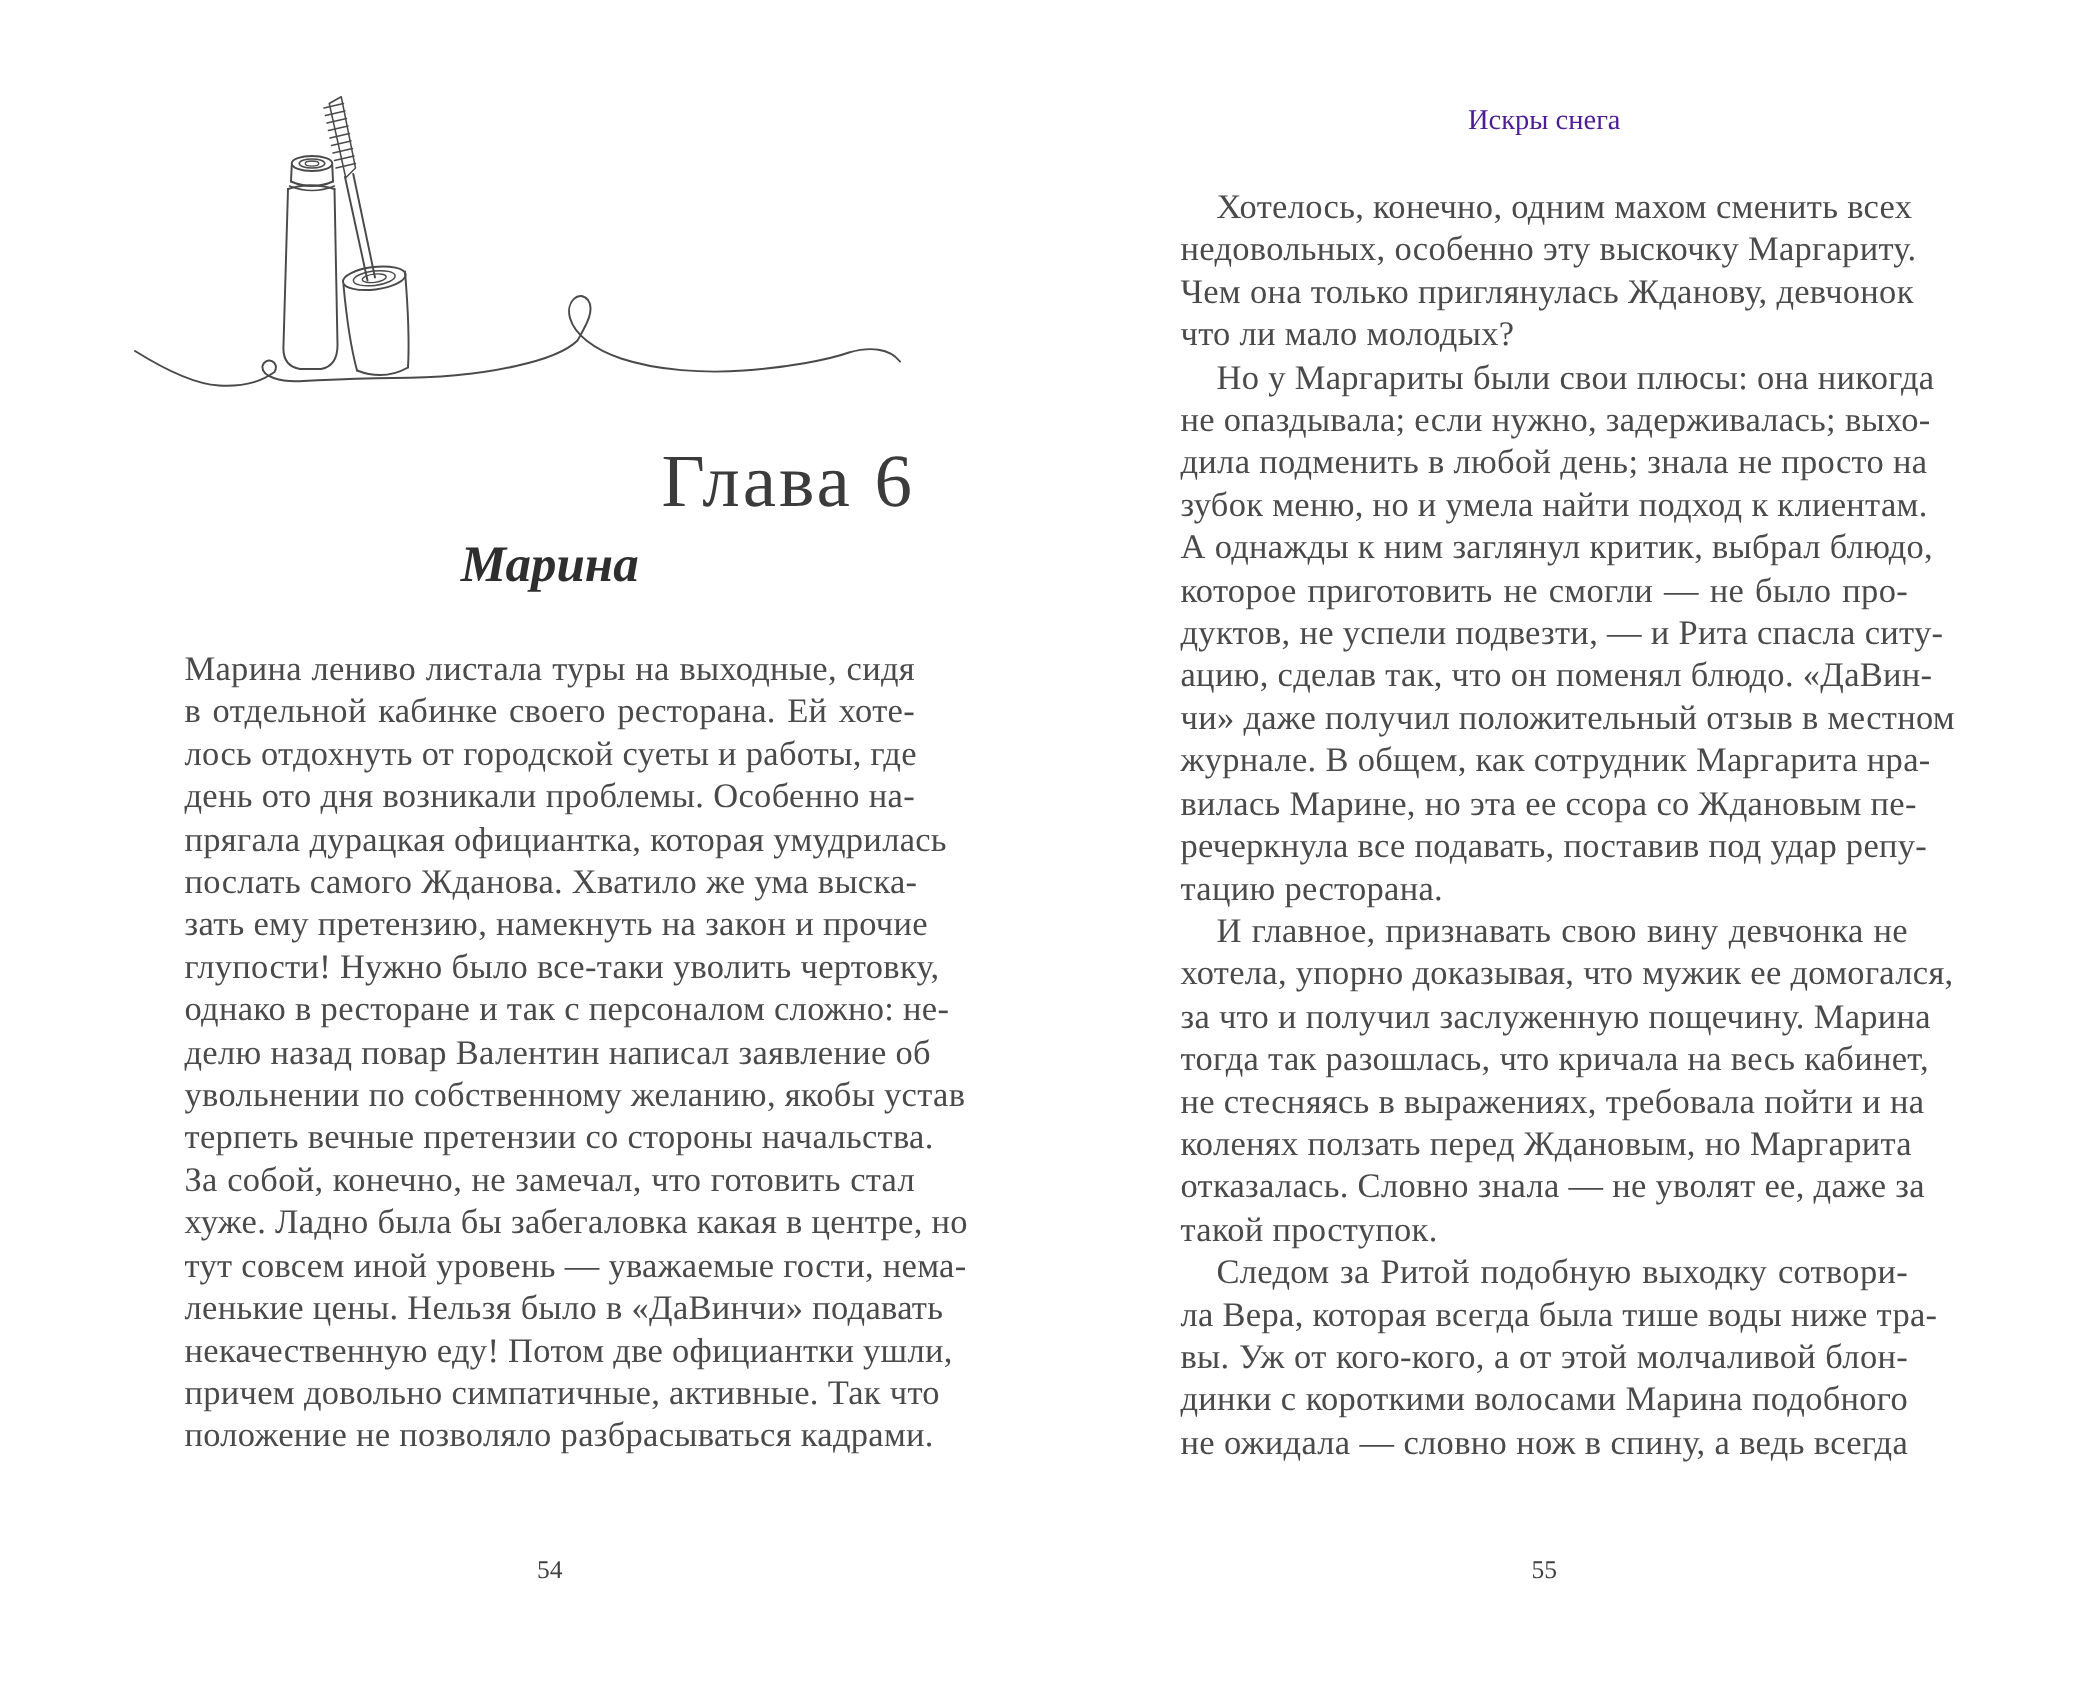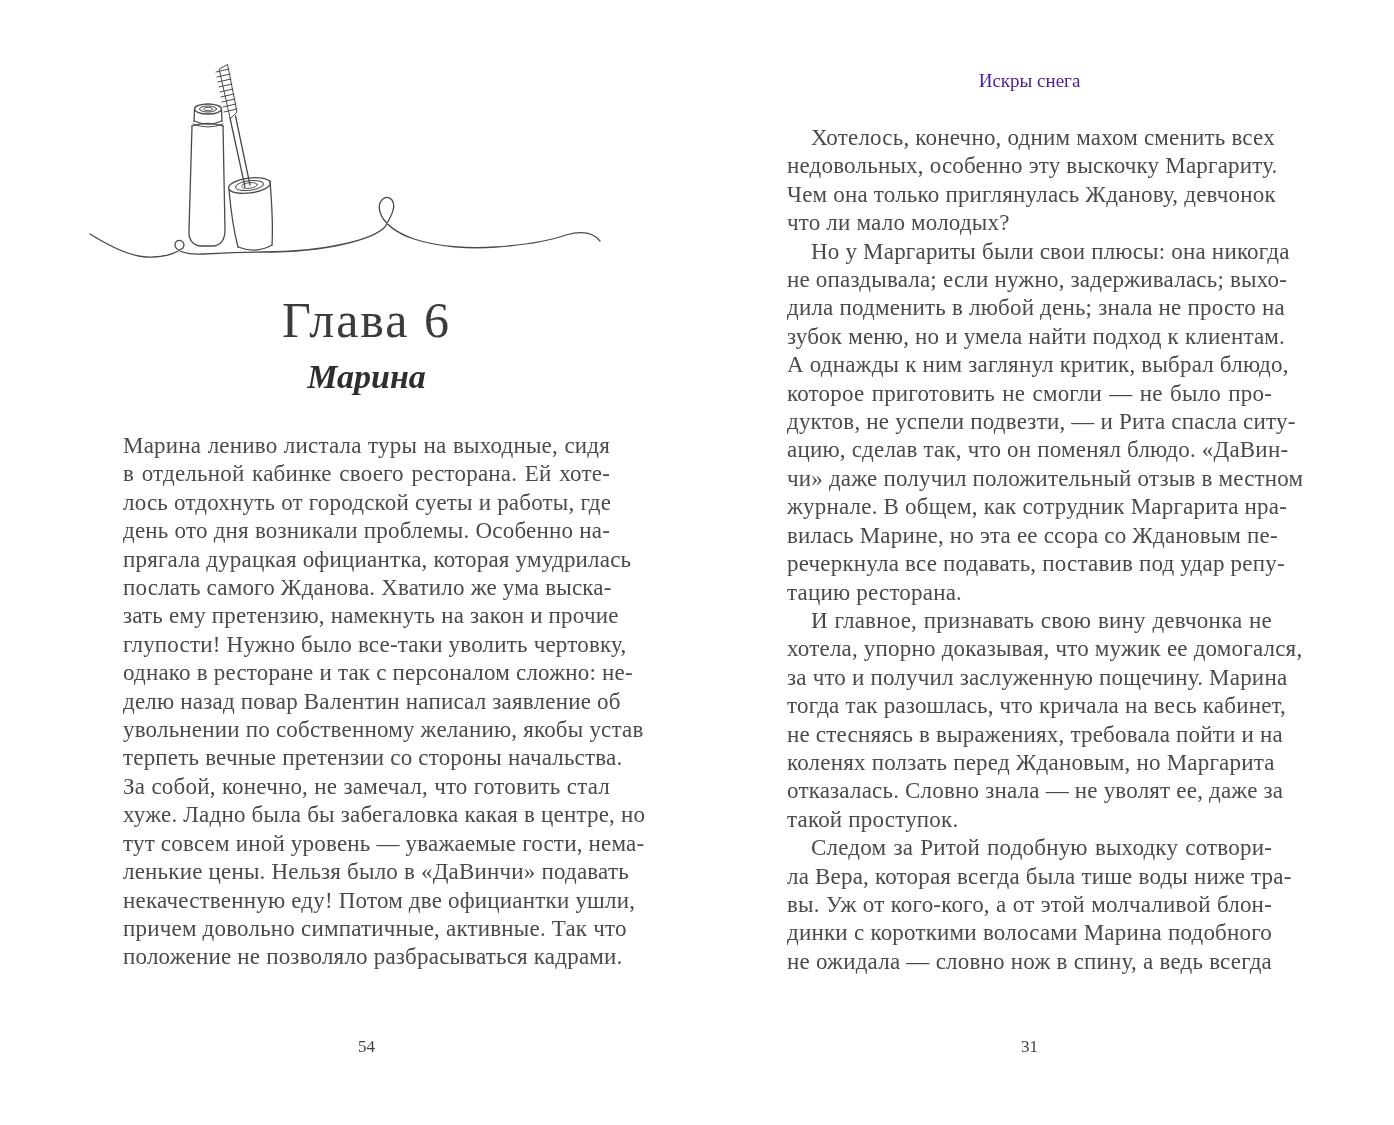--- a/index.html
+++ b/index.html
@@ -27,21 +27,21 @@
   .line.lastline {
     text-align: left;
     text-align-last: left;
   }
   .line.indent { padding-left: 24px; }
 
   
   .chapter-label {
     position: absolute;
     left: 123px; top: 290px; width: 487px;
-    text-align: center;
+    text-align: right;
     font-size: 50px;
     line-height: 60px;
     letter-spacing: 2px;
     color: #3b3b3b;
     font-weight: normal;
   }
   .chapter-title {
     position: absolute;
     left: 123px; top: 356px; width: 487px;
     text-align: center;
@@ -180,13 +180,13 @@
     <div class="line">не стесняясь в выражениях, требовала пойти и на</div>
     <div class="line">коленях ползать перед Ждановым, но Маргарита</div>
     <div class="line">отказалась. Словно знала — не уволят ее, даже за</div>
     <div class="line lastline">такой проступок.</div>
     <div class="line indent">Следом за Ритой подобную выходку сотвори-</div>
     <div class="line">ла Вера, которая всегда была тише воды ниже тра-</div>
     <div class="line">вы. Уж от кого-кого, а от этой молчаливой блон-</div>
     <div class="line">динки с короткими волосами Марина подобного</div>
     <div class="line">не ожидала — словно нож в спину, а ведь всегда</div>
   </div>
-<div class="pagenum right">31</div>
+<div class="pagenum right">55</div>
 
 </body></html>

